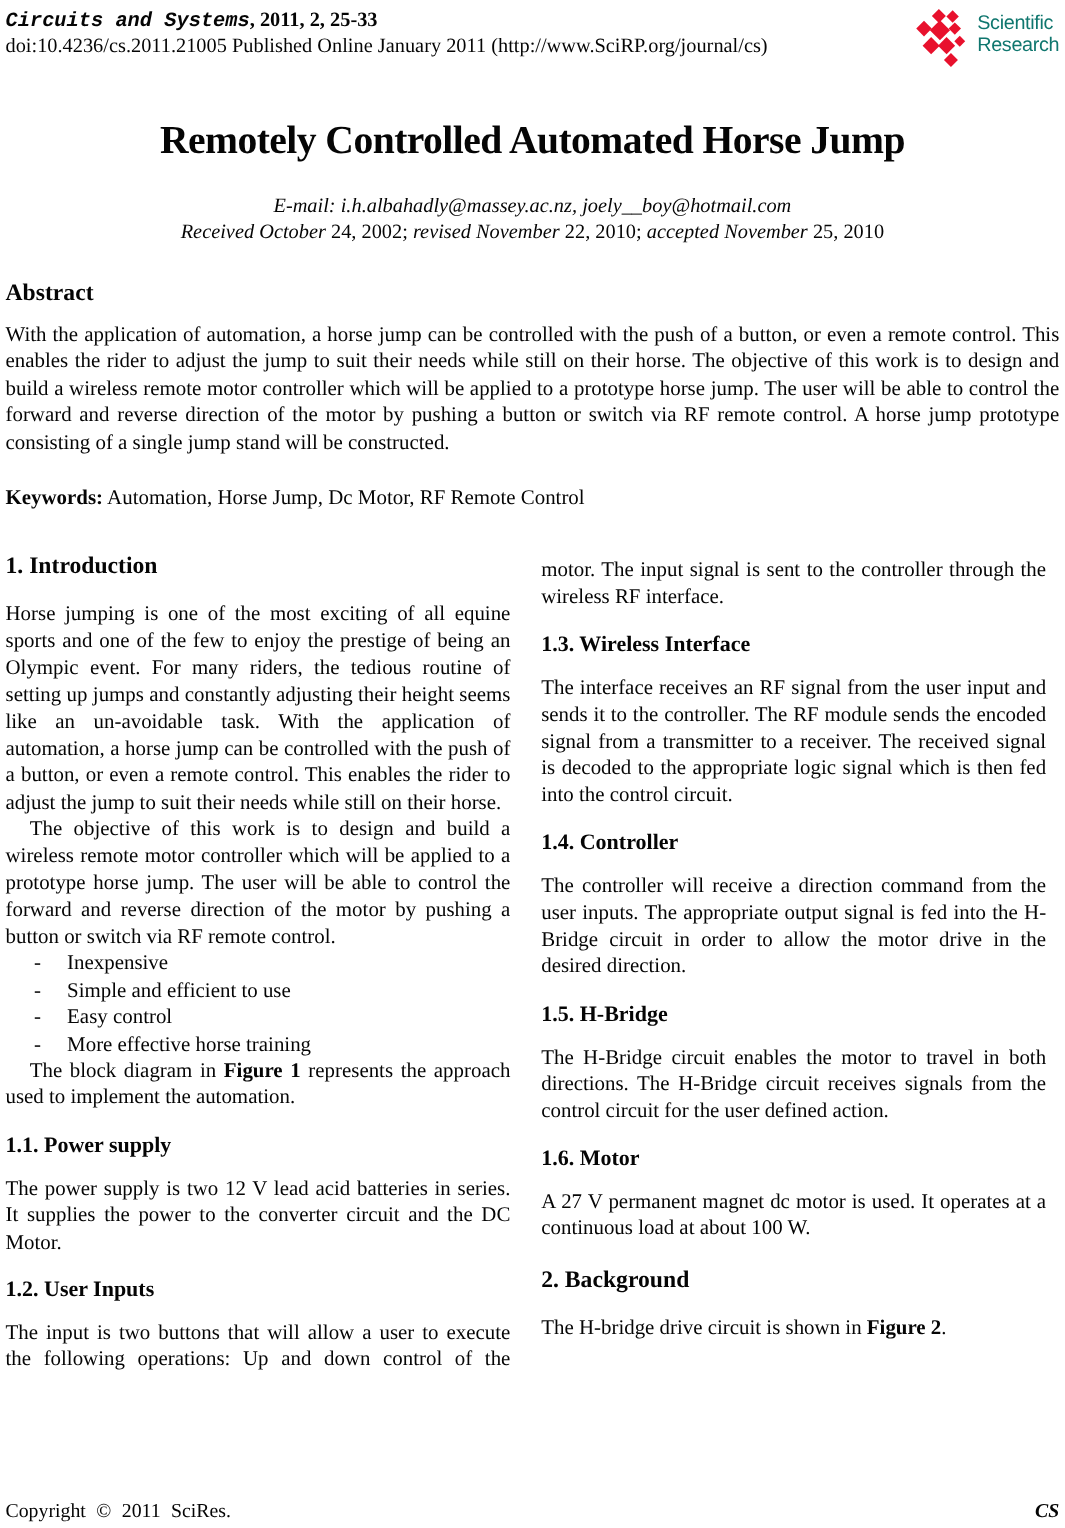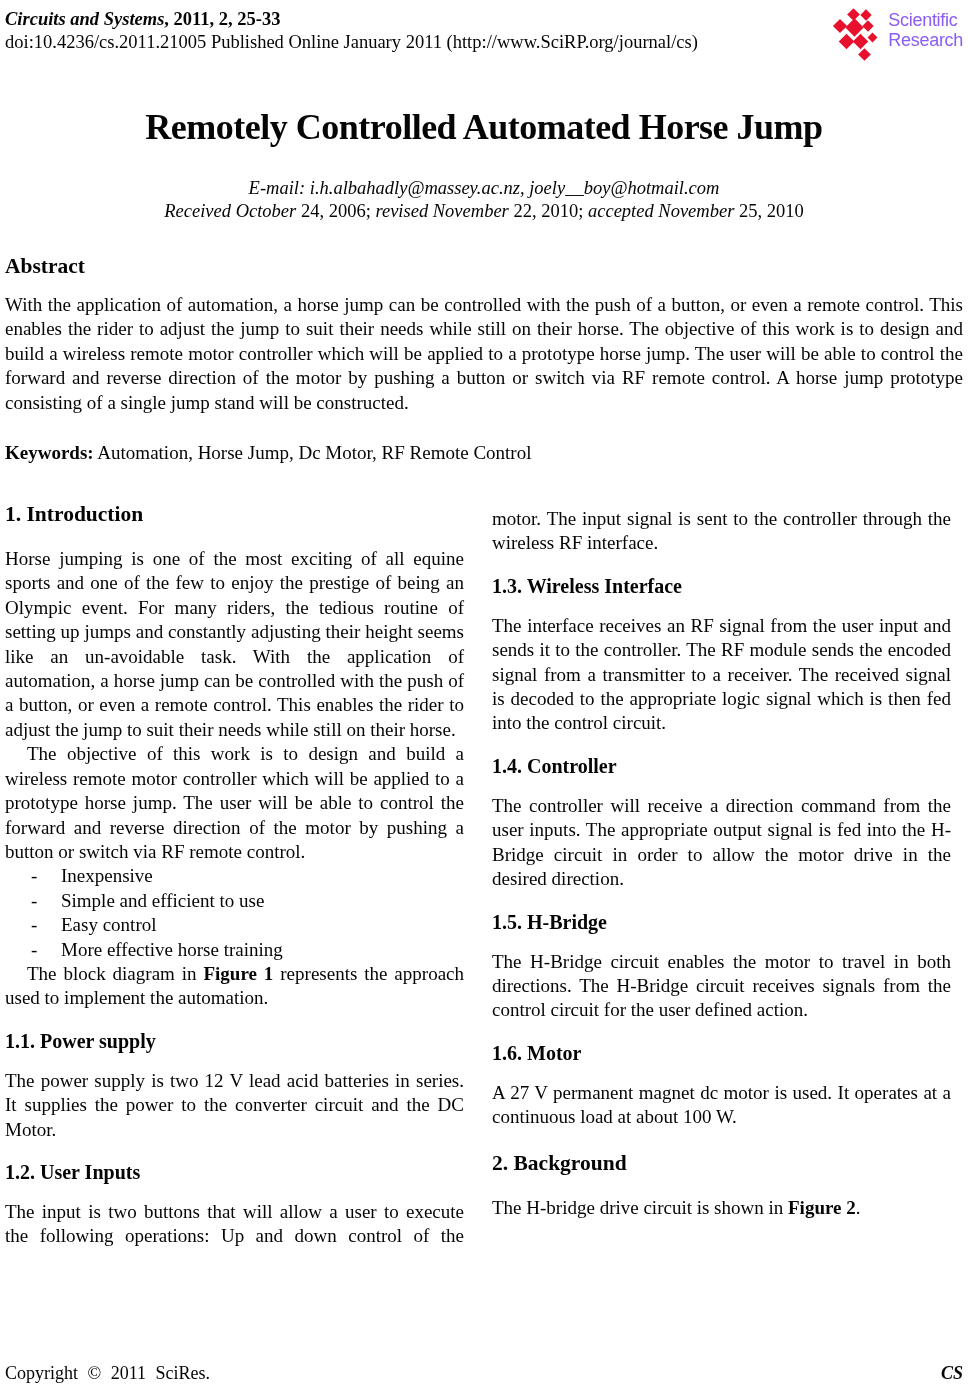--- a/index.html
+++ b/index.html
@@ -8,21 +8,21 @@
     background:#ffffff; color:#050505;
     font-family:"Liberation Serif", serif;
     position:relative; overflow:hidden;
   }
   .page { padding:8px 5px 0 5px; }
 
   
   .header { display:flex; justify-content:space-between; align-items:flex-start; }
   .header-left { font-size:18.5px; line-height:23px; }
   .jline1 { font-weight:bold; }
-  .jtitle { font-style:italic; }
+  .jtitle { font-style:italic;font-family:Liberation Mono, monospace; }
   .doi-line { font-weight:normal; }
 
   .logo { display:flex; gap:7px; align-items:flex-start; margin-top:2px; }
   .diamonds { position:relative; width:48px; height:52px; flex:0 0 auto; }
   .diamond { position:absolute; transform:rotate(45deg); }
   .logo-text { font-family:"Liberation Sans", sans-serif; font-size:18px;
                line-height:19.5px; letter-spacing:-0.3px; margin-top:1px; }
 
   
   .title { text-align:center; font-size:36px; font-weight:bold; line-height:42px;
@@ -73,32 +73,32 @@
         <div class="diamond" style="left: 16px; top: 0px; width: 9px; height: 9px; background: rgb(232, 17, 45);"></div>
         <div class="diamond" style="left: 29px; top: 1px; width: 8px; height: 8px; background: rgb(232, 17, 45);"></div>
         <div class="diamond" style="left: 2px; top: 11px; width: 10px; height: 10px; background: rgb(232, 17, 45);"></div>
         <div class="diamond" style="left: 15px; top: 11px; width: 13px; height: 13px; background: rgb(232, 17, 45);"></div>
         <div class="diamond" style="left: 31px; top: 12px; width: 8px; height: 8px; background: rgb(232, 17, 45);"></div>
         <div class="diamond" style="left: 8px; top: 26px; width: 11px; height: 11px; background: rgb(232, 17, 45);"></div>
         <div class="diamond" style="left: 22px; top: 26px; width: 11px; height: 11px; background: rgb(232, 17, 45);"></div>
         <div class="diamond" style="left: 36px; top: 24px; width: 7px; height: 7px; background: rgb(232, 17, 45);"></div>
         <div class="diamond" style="left: 27px; top: 40px; width: 9px; height: 9px; background: rgb(232, 17, 45);"></div>
       </div>
-      <div class="logo-text" style="color: #8b5cf6;">
+      <div class="logo-text" style="color: #0f766e;">
         <div>Scientific</div>
         <div>Research</div>
       </div>
     </div>
   </div>
 
   <div class="title">Remotely Controlled Automated Horse Jump</div>
 
   <div class="byline">
     <div class="byline-line">E-mail: i.h.albahadly@massey.ac.nz, joely__boy@hotmail.com</div>
-    <div class="byline-line"><span>Received October </span><span class="up">24, 2006; </span><span>revised November </span><span class="up">22, 2010; </span><span>accepted November </span><span class="up">25, 2010</span></div>
+    <div class="byline-line"><span>Received October </span><span class="up">24, 2002; </span><span>revised November </span><span class="up">22, 2010; </span><span>accepted November </span><span class="up">25, 2010</span></div>
   </div>
 
   <div class="abs-heading">Abstract</div>
   <p class="abs-text">With the application of automation, a horse jump can be controlled with the push of a button, or even a remote control. This enables the rider to adjust the jump to suit their needs while still on their horse. The objective of this work is to design and build a wireless remote motor controller which will be applied to a prototype horse jump. The user will be able to control the forward and reverse direction of the motor by pushing a button or switch via RF remote control. A horse jump prototype consisting of a single jump stand will be constructed.</p>
 
   <div class="keywords"><span class="kw-label">Keywords:</span><span> Automation, Horse Jump, Dc Motor, RF Remote Control</span></div>
 
   <div class="columns">
     <div class="col col-left">
         <div class="sec-h1">1. Introduction</div>

